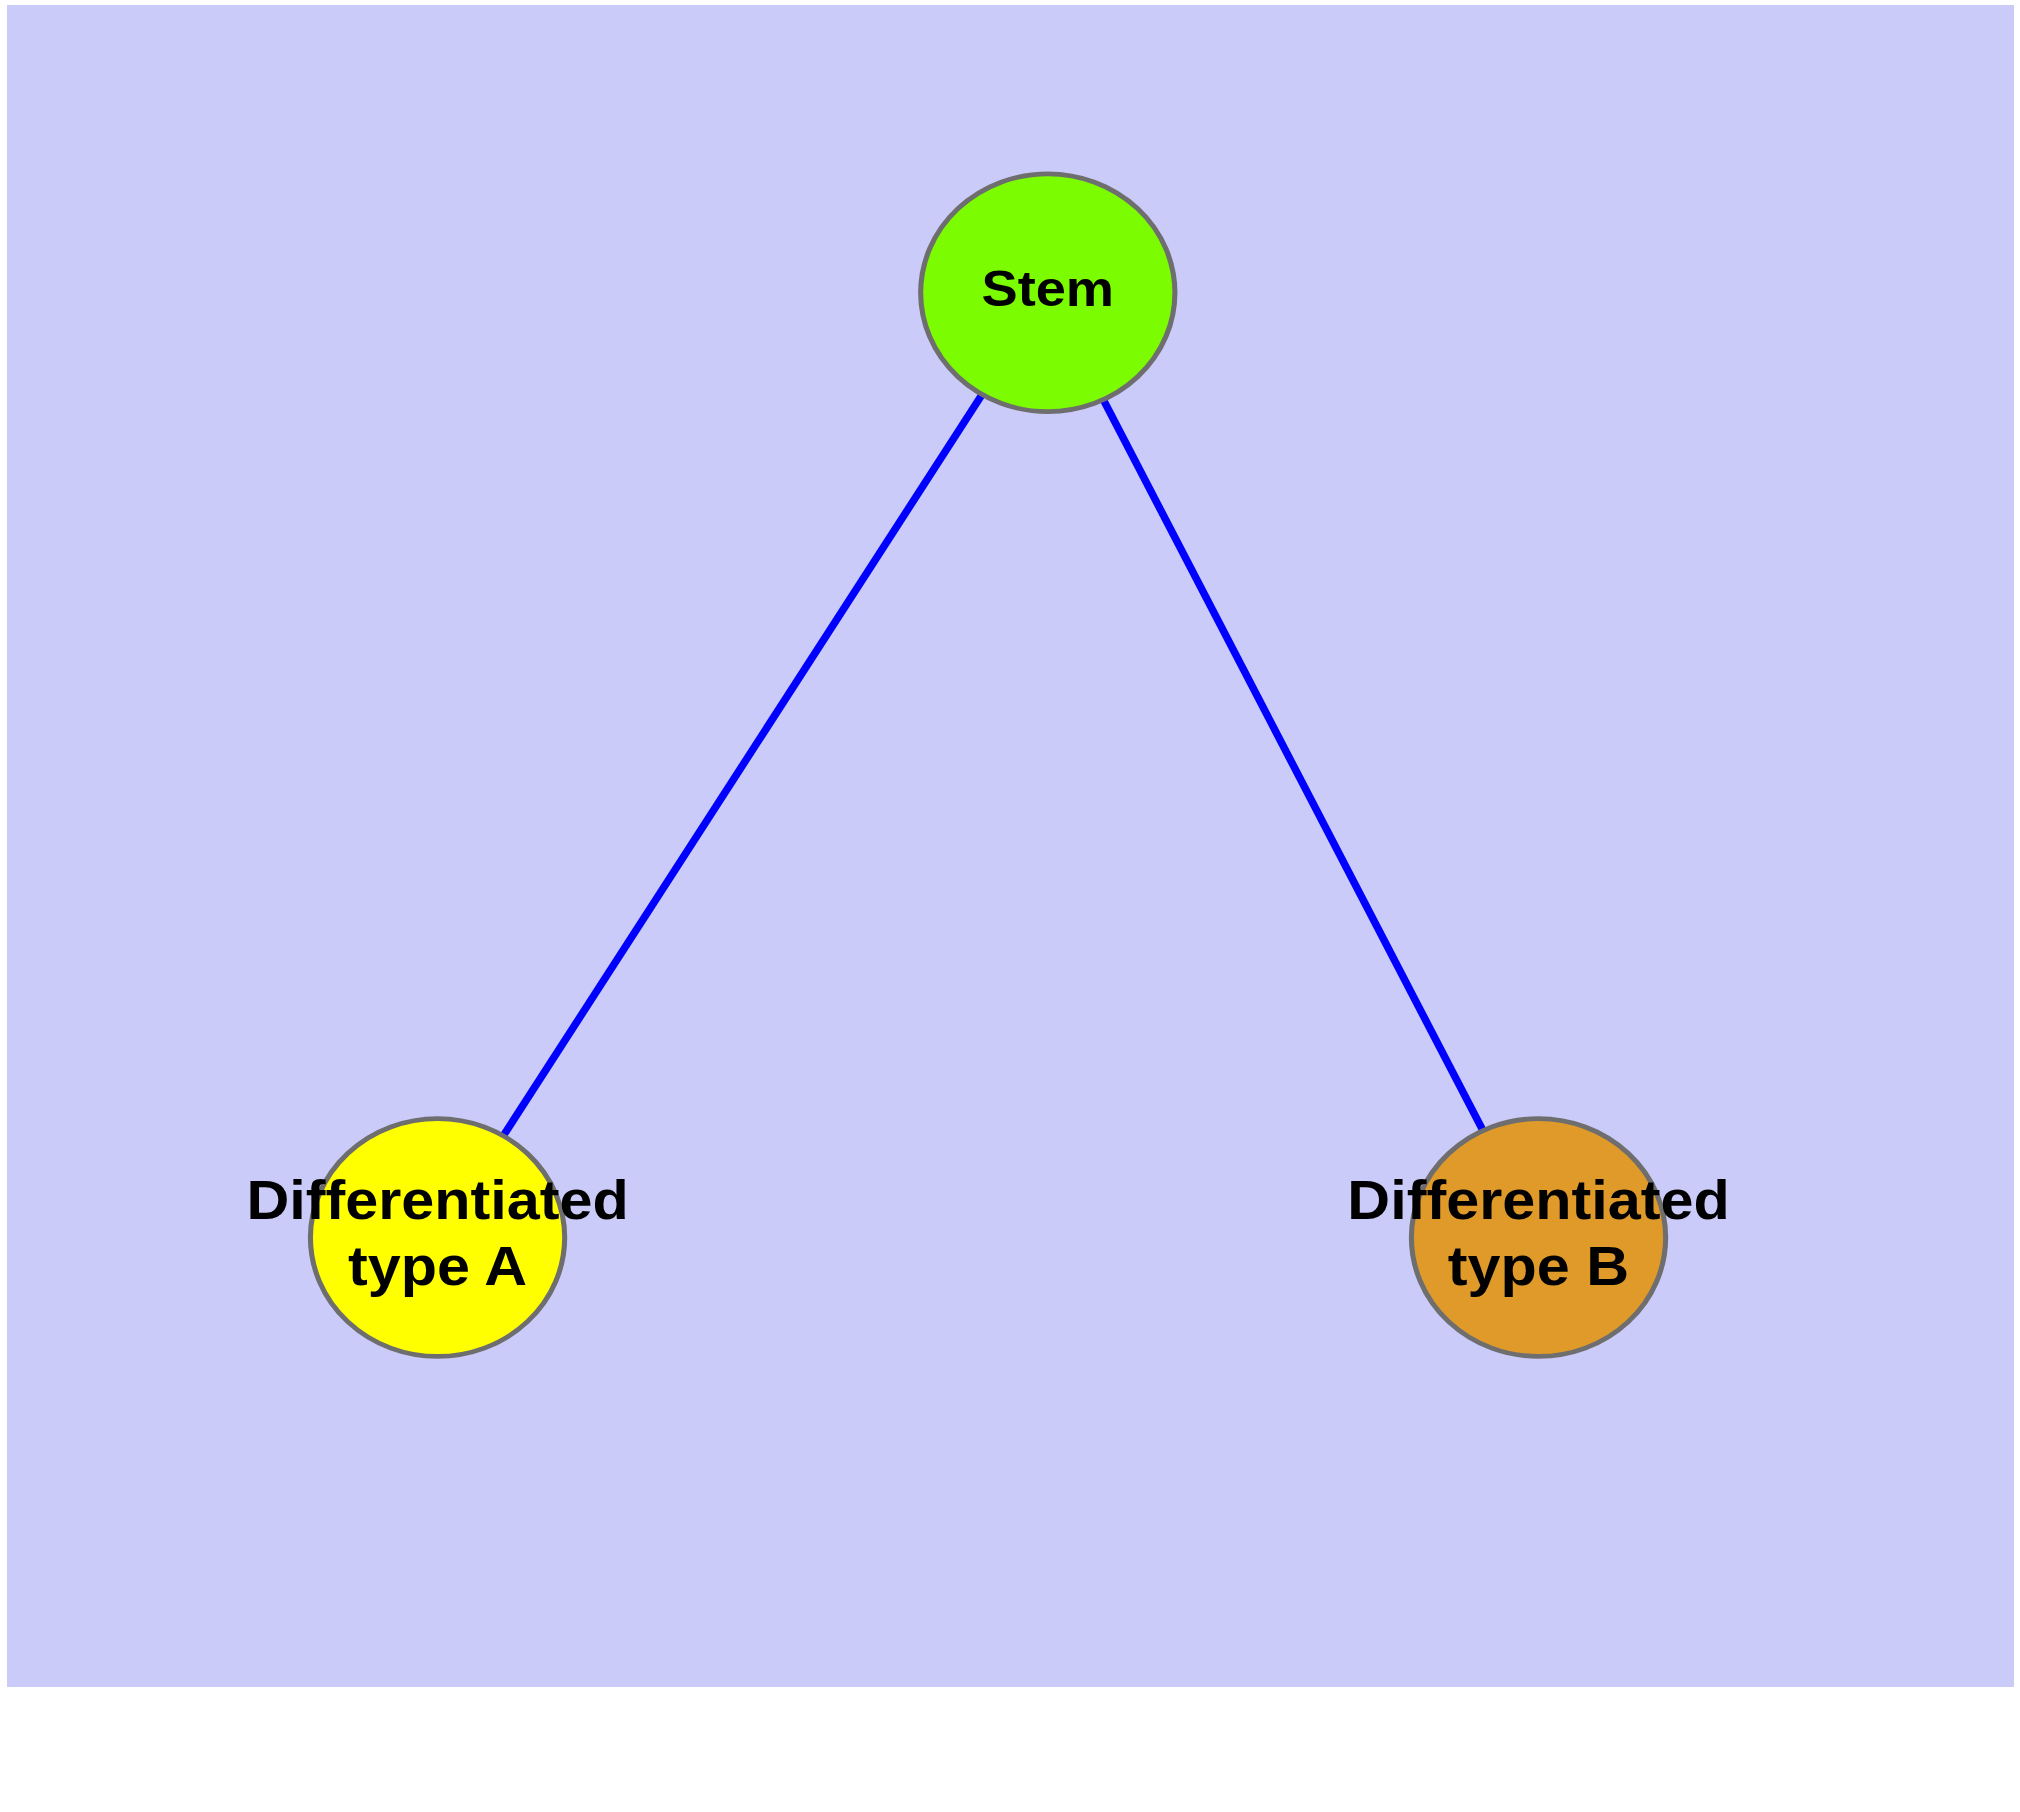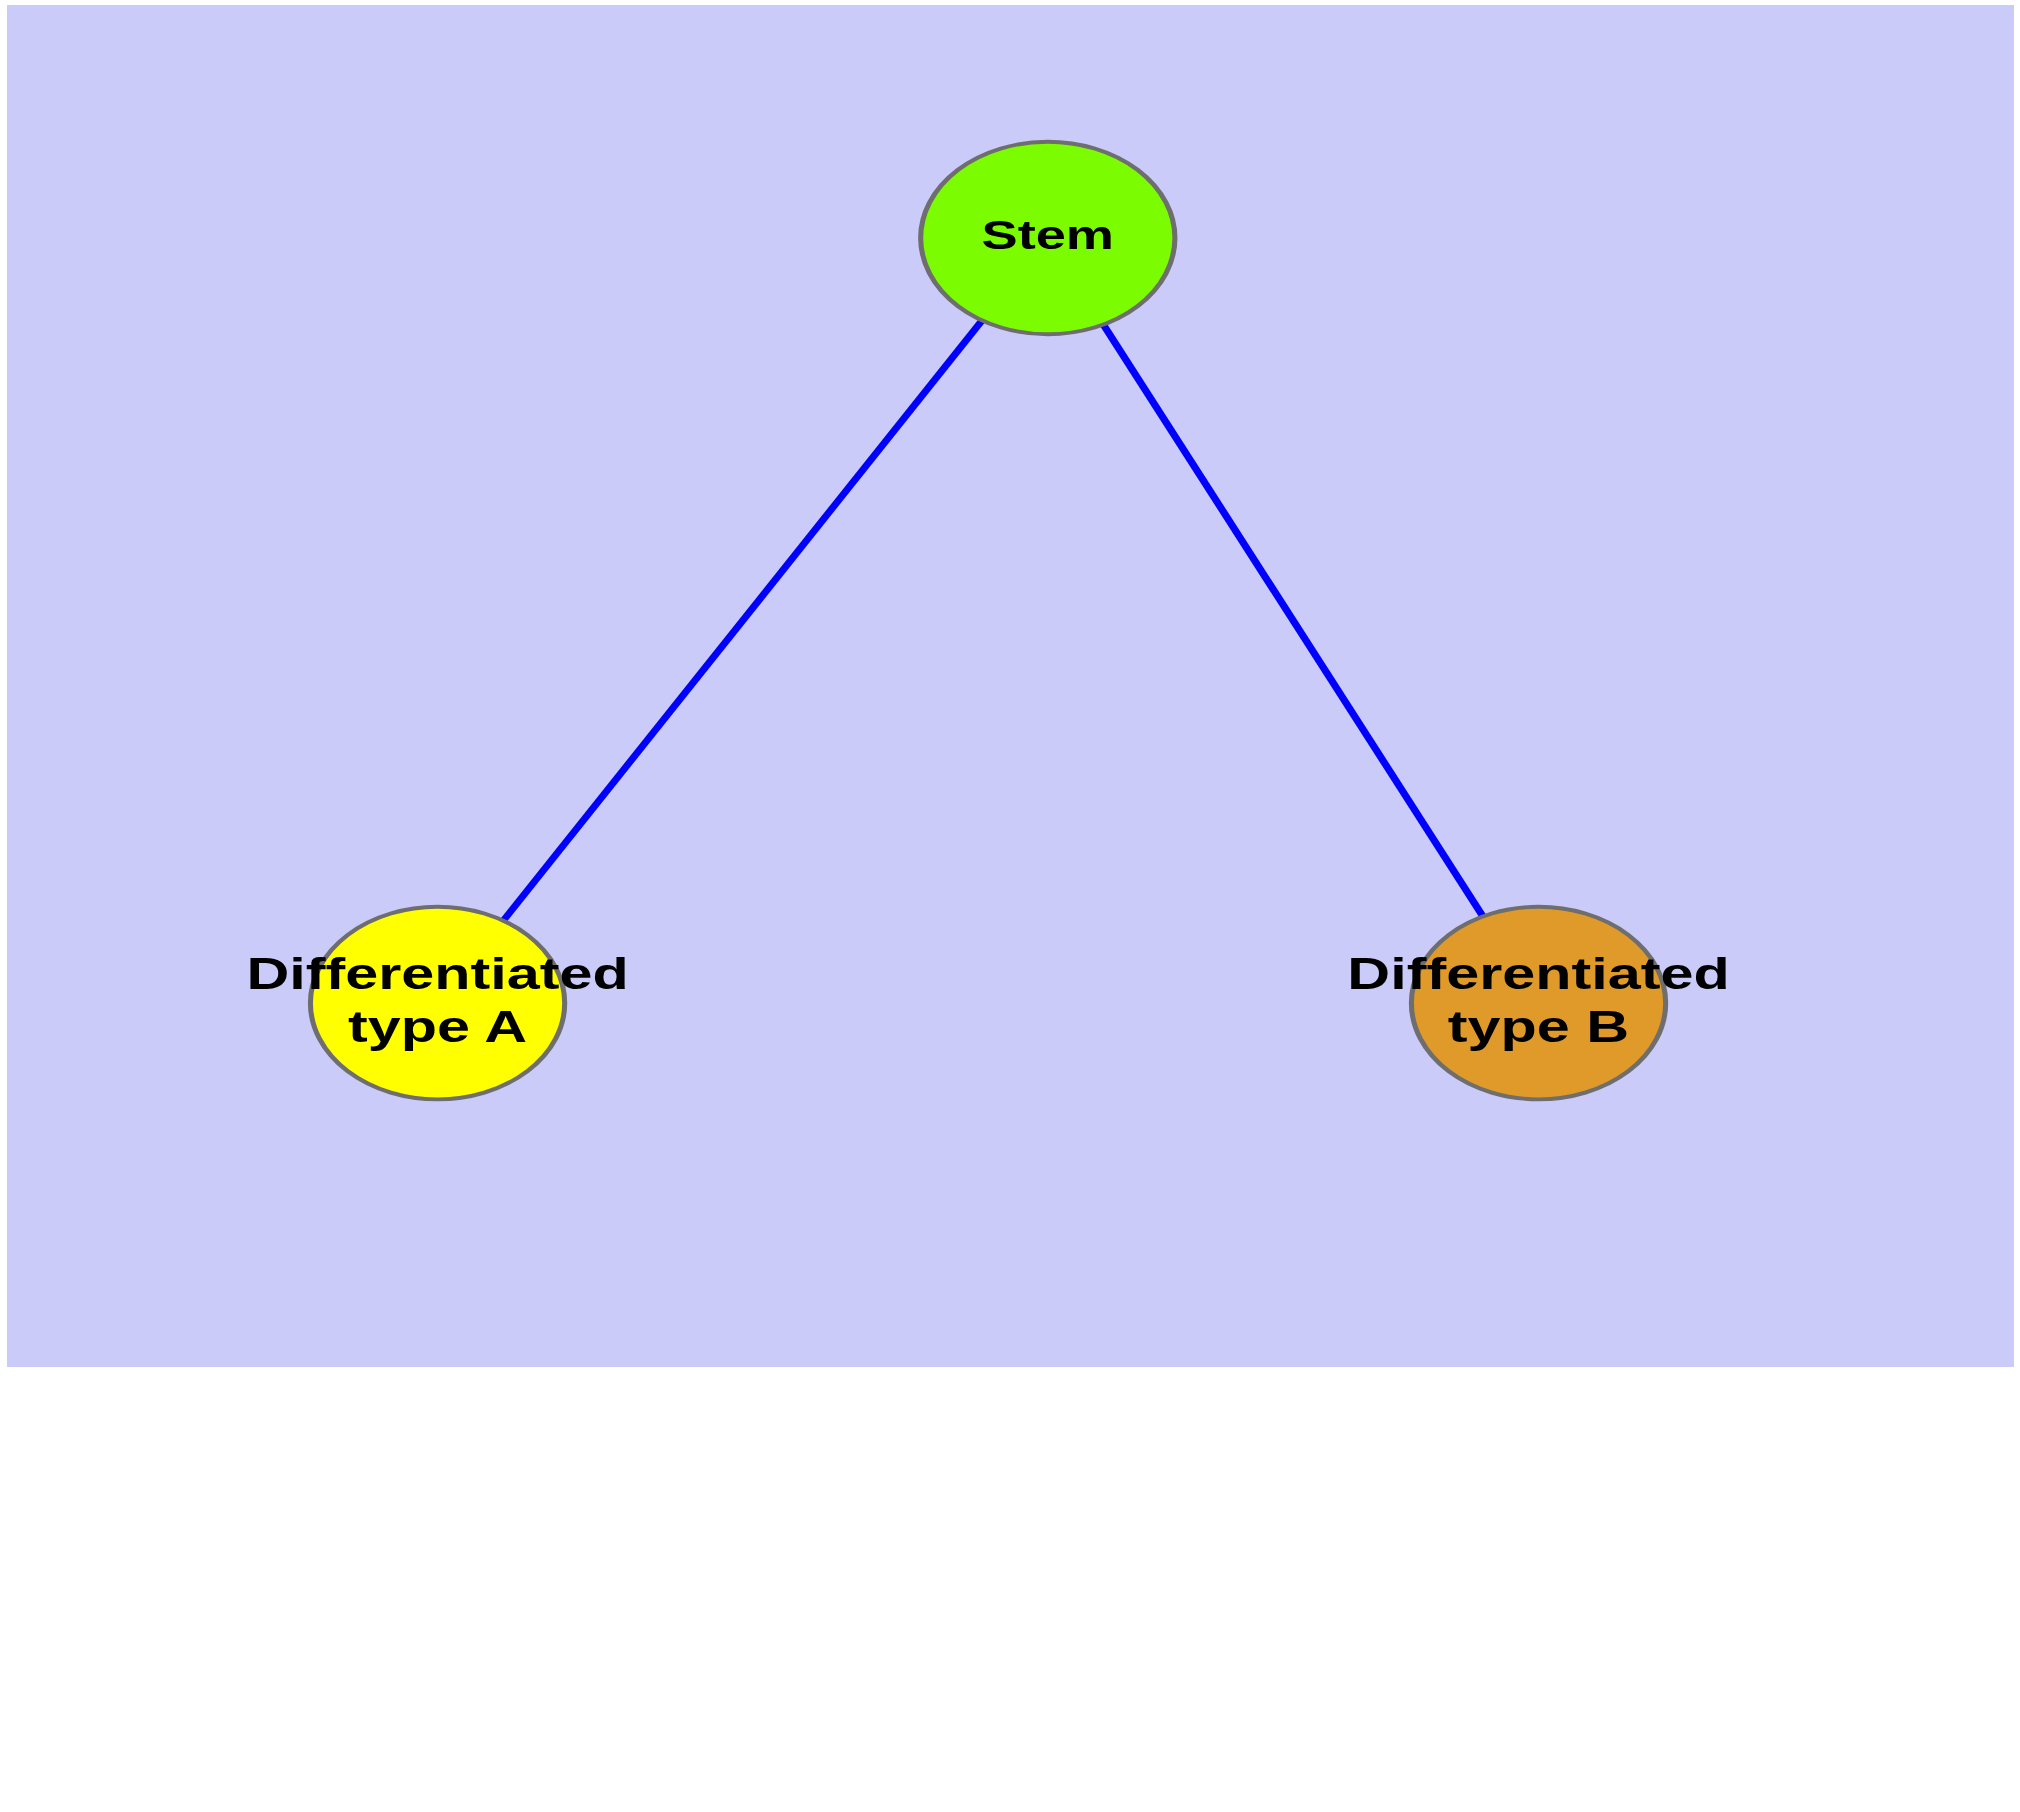--- a/index.html
+++ b/index.html
@@ -14,21 +14,21 @@
     height: 1812px;
     background: #ffffff;
     overflow: hidden;
     font-family: "Liberation Sans", "DejaVu Sans", sans-serif;
   }
   #plot-area {
     position: absolute;
     left: 6.8px;
     top: 5.1px;
     width: 2007px;
-    height: 1362px;
+    height: 1682px;
     background: #cbcbfa;
   }
   #graph-svg {
     position: absolute;
     left: 0;
     top: 0;
     width: 100%;
     height: 100%;
     display: block;
   }

